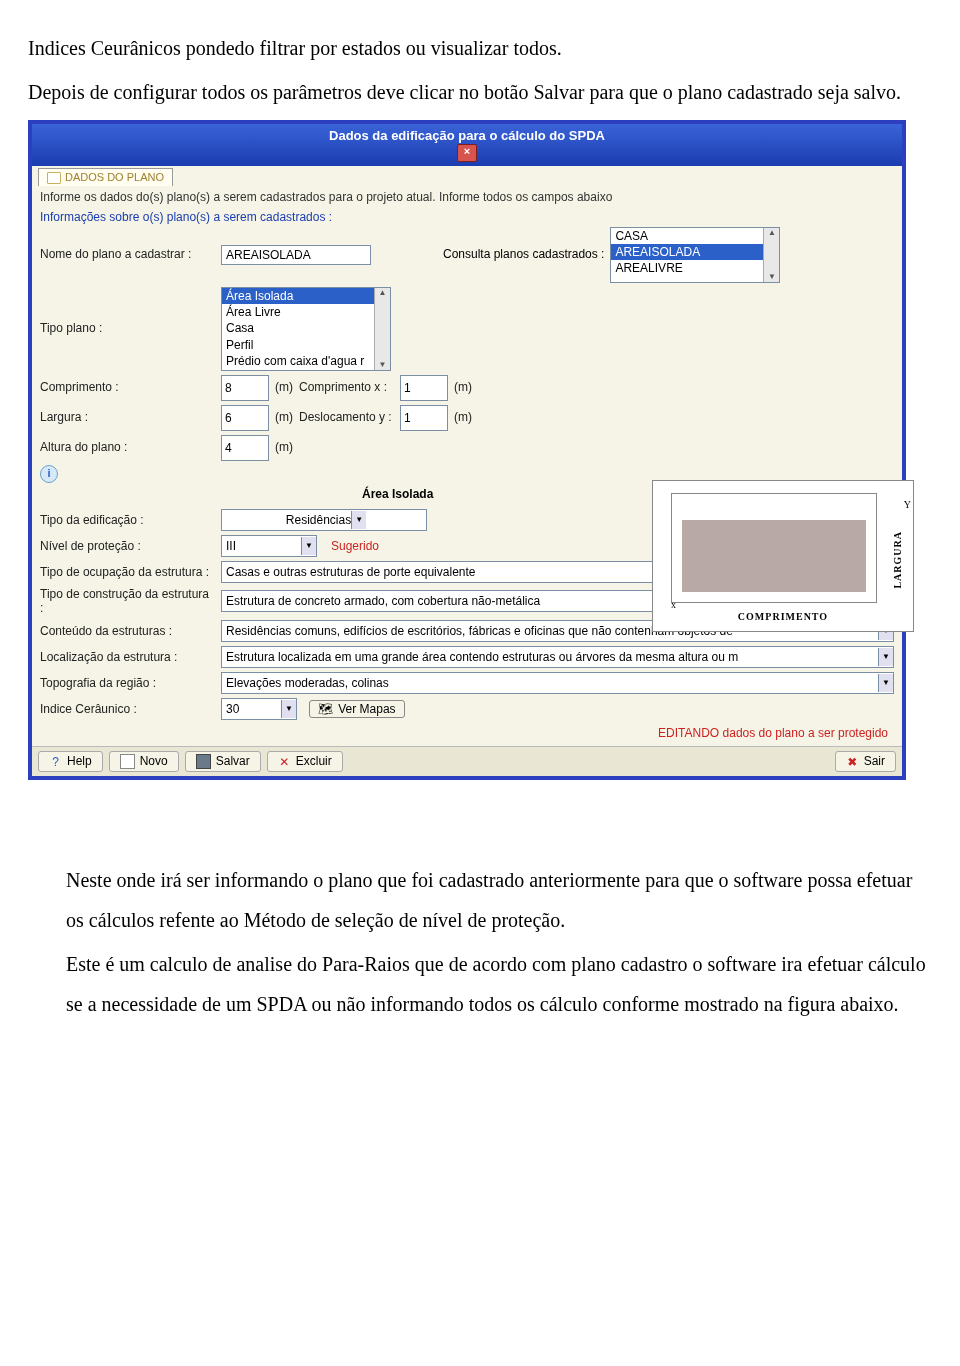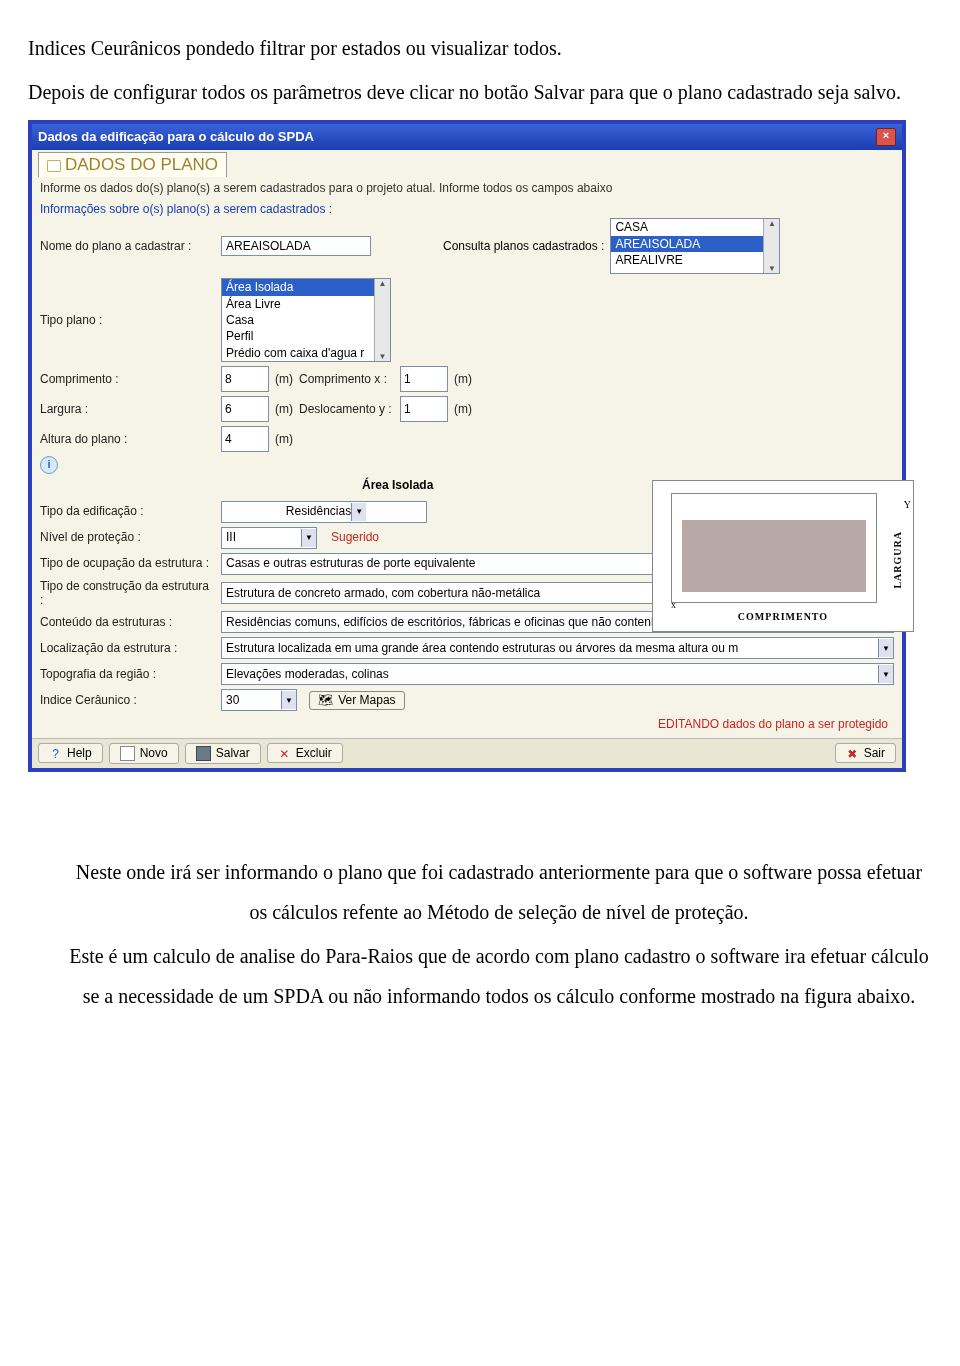--- a/index.html
+++ b/index.html
@@ -27,39 +27,40 @@
   }
   .titlebar {
     background: linear-gradient(#3a63d8, #1a3db0);
     color: #fff;
     font-weight: bold;
     font-size: 13px;
     padding: 4px 6px;
     display: flex;
     justify-content: space-between;
     align-items: center;
+    flex-direction: column;
   }
   .titlebar .close {
     width: 18px; height: 16px;
     background: #d9534f;
     color: #fff;
     text-align: center;
     border: 1px solid #7a1f1c;
     border-radius: 2px;
     font-size: 11px;
   }
   .tab {
     display: inline-block;
     background: #fffef0;
     border: 1px solid #999;
     border-bottom: none;
     color: #a08030;
     padding: 2px 8px;
     margin: 2px 0 0 6px;
-    font-size: 17px;
+    font-size: 11px;
   }
   .tab-icon {
     display:inline-block;width:12px;height:10px;background:#fff;border:1px solid #c8b060;vertical-align:middle;margin-right:4px;border-radius:1px;
   }
   .panel {
     background: #f5f4e6;
   }
   .instruction {
     padding: 4px 8px 2px 8px;
     color: #333;
@@ -145,21 +146,21 @@
     display:inline-flex;align-items:center;gap:5px;font-size:12px;cursor:pointer;
   }
   .btn .ic { width:13px;height:13px;display:inline-block;}
   .spacer { flex:1; }
   .ver-mapas {
     display:inline-flex;align-items:center;gap:5px;background:#f5f4e6;border:1px solid #888;border-radius:3px;padding:1px 8px;margin-left:6px;
   }
 
   .section4 { margin-top:40px; }
   .section4 .num { margin-right:12px;}
-  .indent { margin-left: 38px; text-align: center; }
+  .indent { margin-left: 38px; }
 </style>
 </head>
 <body>
 
 <p class="para">Indices Ceurânicos pondedo filtrar por estados ou visualizar todos.</p>
 <p class="para">Depois de configurar todos os parâmetros deve clicar no botão Salvar para que o plano cadastrado seja salvo.</p>
 
 <div class="dlg-wrap">
 <div class="dlg">
   <div class="titlebar">

